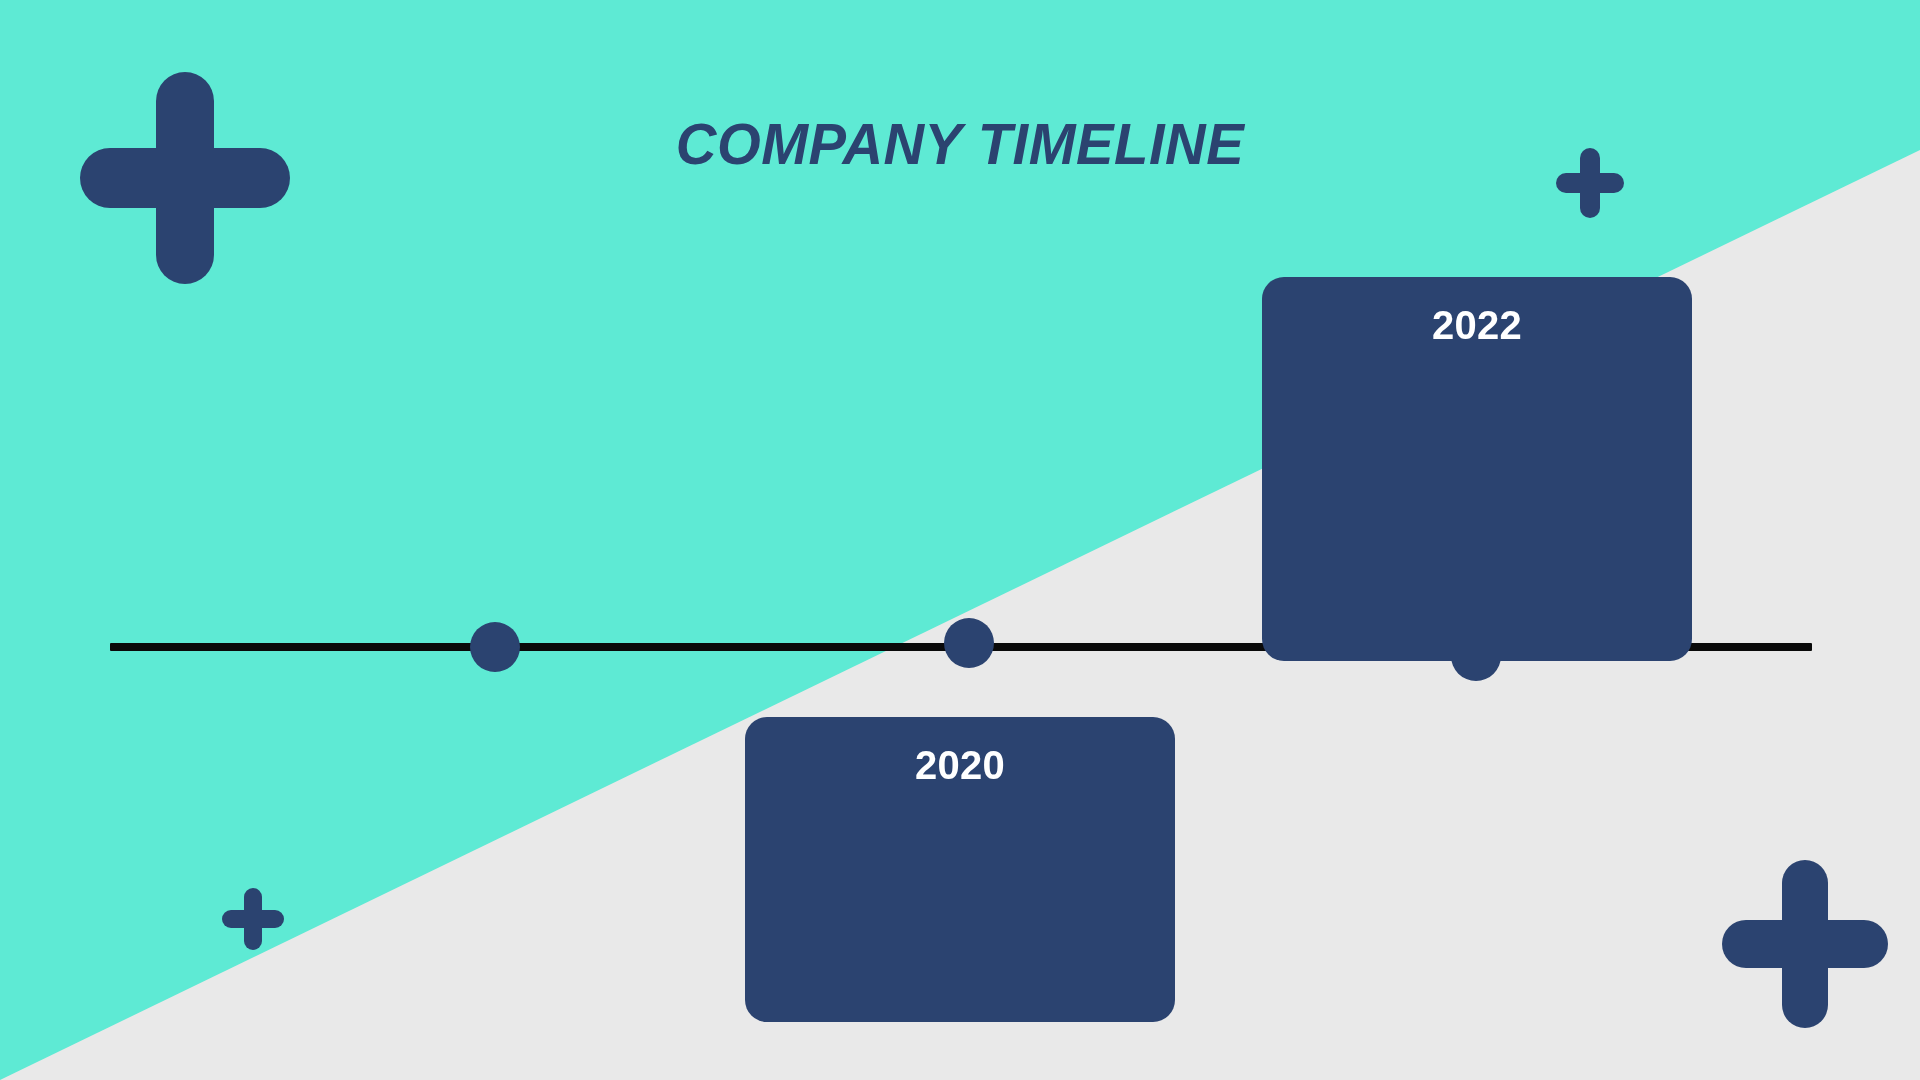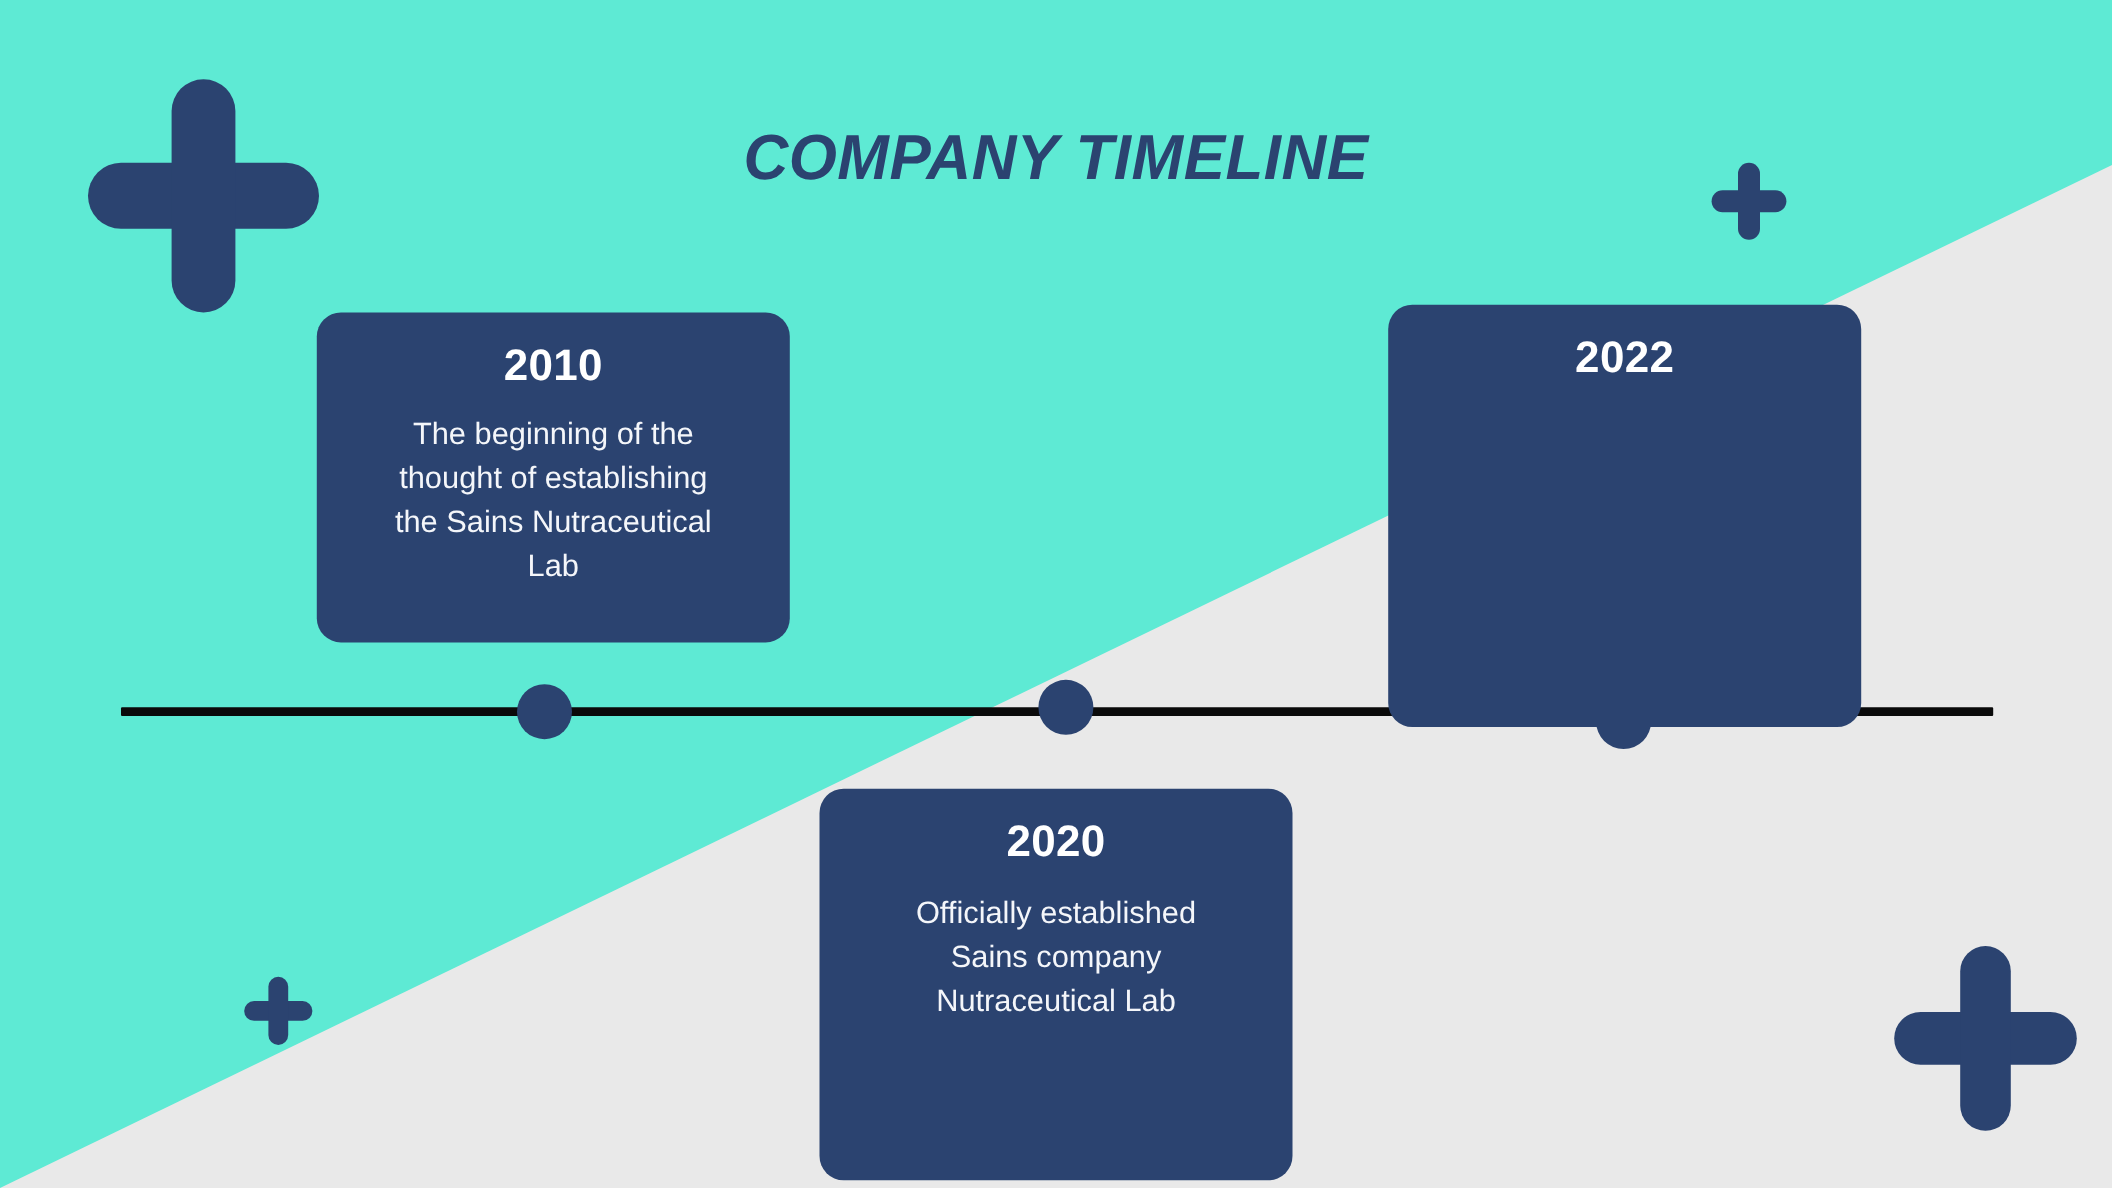--- a/index.html
+++ b/index.html
@@ -95,21 +95,21 @@
 
   .card-desc {
     font-size: 28px;
     font-weight: 400;
     line-height: 1.43;
     color: #f4f6fa;
     white-space: pre-line;
   }
 
   .card.c2010 { left: 288px; top: 284px; width: 430px; height: 300px; }
-  .card.c2020 { left: 745px; top: 717px; width: 430px; height: 356px; }
+  .card.c2020 { left: 745px; top: 717px; width: 430px; height: 305px; }
   .card.c2022 { left: 1262px; top: 277px; width: 430px; height: 384px; }
 
   .card.c2020 .card-year { margin-bottom: 22px; }
   .card.c2022 .card-year { margin-bottom: 26px; }
 
   
   .plus {
     position: absolute;
     color: #2b4370;
   }
@@ -135,33 +135,23 @@
     <polygon points="1920,150 1920,1080 0,1080" fill="#e9e9e9"></polygon>
   </svg>
 
   <div class="title">COMPANY TIMELINE</div>
 
   <div class="axis-line"></div>
   <div class="axis-dot d0"></div>
   <div class="axis-dot d1"></div>
   <div class="axis-dot d2"></div>
 
-  <div class="card c2010">
-    <div class="card-year">2010</div>
-    <div class="card-desc">The beginning of the
-thought of establishing
-the Sains Nutraceutical
-Lab</div>
-  </div>
 
   <div class="card c2020">
     <div class="card-year">2020</div>
-    <div class="card-desc">Officially established
-Sains company
-Nutraceutical Lab</div>
   </div>
 
   <div class="card c2022">
     <div class="card-year">2022</div>
   </div>
 
   <div class="plus p-tl">
     <div class="bar h" style="top:36%; width:100%; height:28%;"></div>
     <div class="bar v" style="left:36%; width:28%; height:100%;"></div>
   </div>

